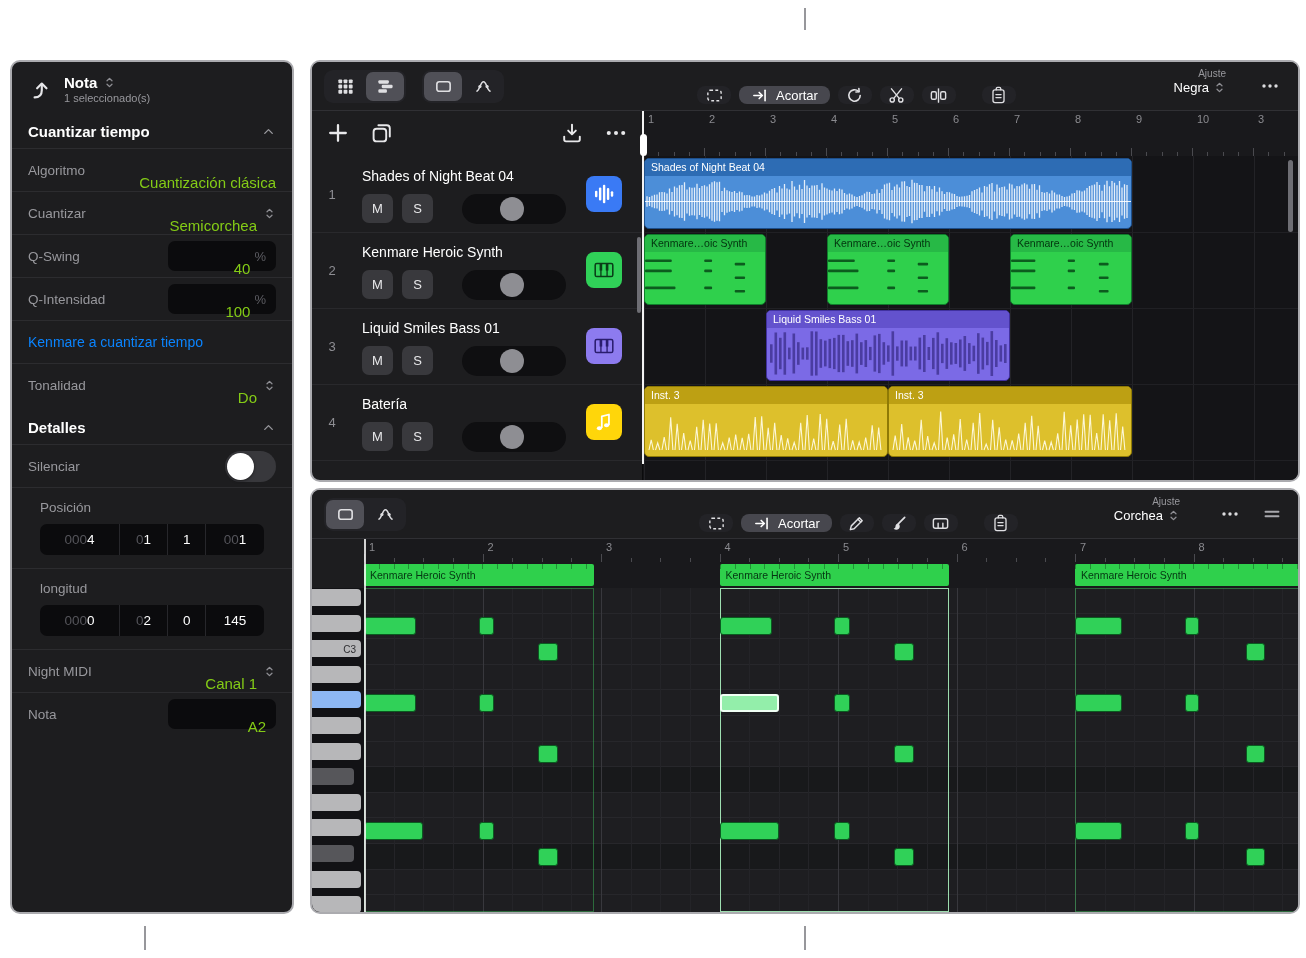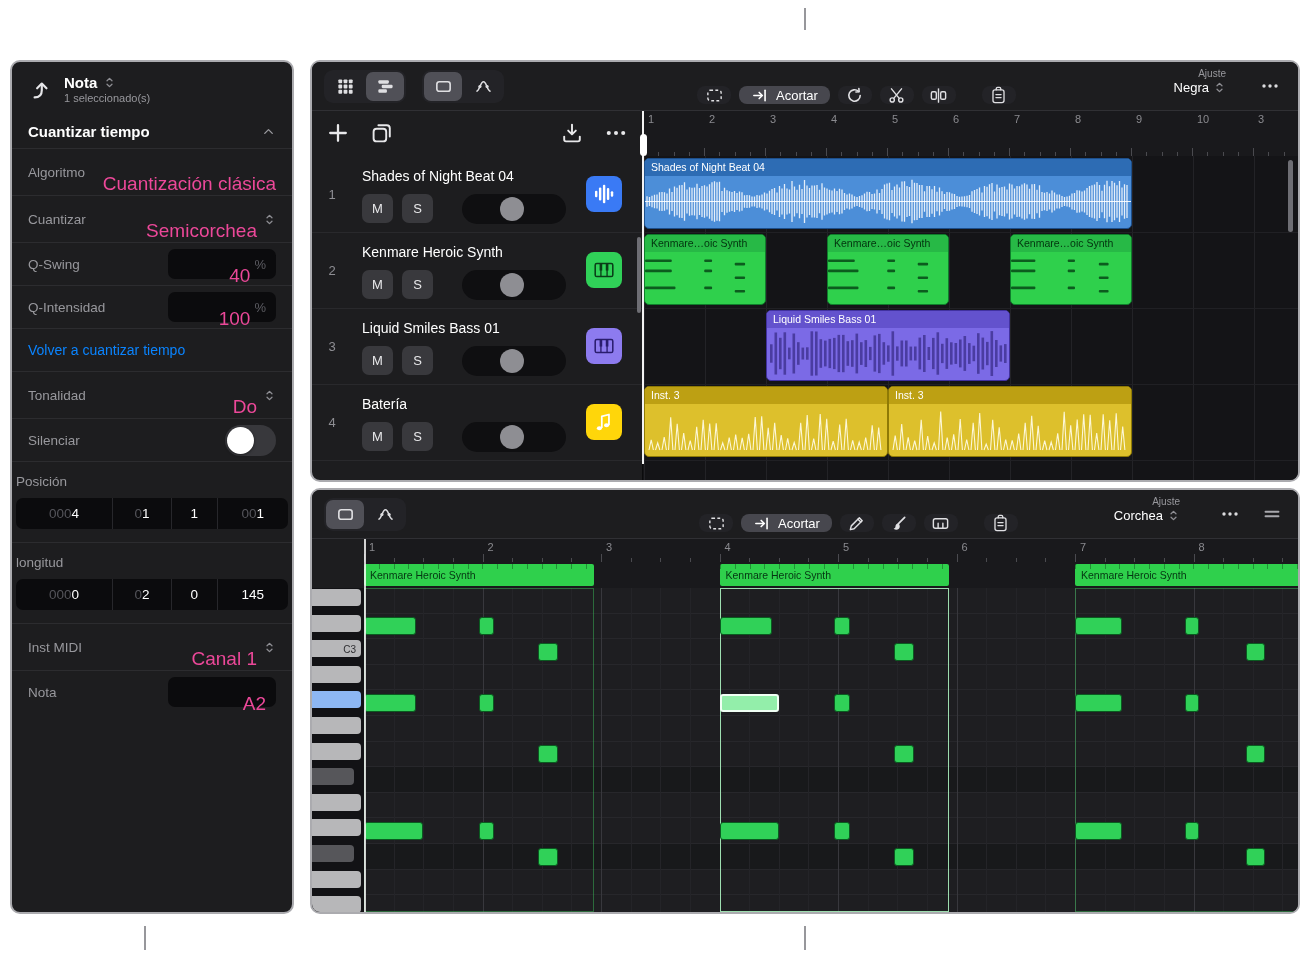--- a/index.html
+++ b/index.html
@@ -14,28 +14,28 @@
   .ibtn{width:24px;height:24px;color:#e6e6e9;}
   .ititle-row{display:flex;align-items:center;gap:6px;}
   .ititle{font-size:15px;font-weight:bold;color:#fff;}
   .chevs{width:13px;height:15px;}
   .isub{font-size:11px;color:#98989d;margin-top:1px;}
   .sect-h{display:flex;align-items:center;justify-content:space-between;padding:13px 16px 8px;}
   .sect-t{font-size:15px;font-weight:bold;color:#fff;}
   .chup{width:15px;height:15px;}
   .row{display:flex;align-items:center;justify-content:space-between;min-height:42px;padding:0 16px;border-top:1px solid #2c2c2f;}
   .lbl{font-size:13.5px;color:#98989d;}
-  .val{font-size:19px;color:#ec4899;margin-top:24px;}
+  .val{font-size:15px;color:#84cc16;margin-top:24px;}
   .valwrap{display:flex;align-items:center;gap:6px;}
   .field{background:#0b0b0d;border-radius:7px;height:30px;min-width:88px;display:flex;align-items:center;justify-content:flex-end;padding:0 10px;gap:4px;}
   .pct{color:#5c5c62;font-size:13px;}
   .link{color:#0a84ff;font-size:14px;}
   .toggle{width:51px;height:31px;border-radius:16px;background:#38383c;position:relative;}
   .knob{position:absolute;left:2px;top:2px;width:27px;height:27px;border-radius:50%;background:#fff;box-shadow:0 1px 3px rgba(0,0,0,.5);}
-  .blk{padding:10px 4px 13px;border-top:1px solid #2c2c2f;}
+  .blk{padding:10px 28px 13px;border-top:1px solid #2c2c2f;}
   .segfield{display:flex;background:#0b0b0d;border-radius:7px;height:31px;margin-top:8px;overflow:hidden;}
   .seg{display:flex;align-items:center;justify-content:center;font-size:13.5px;}
   .seg+.seg{border-left:1px solid #27272b;}
   .dim{color:#55555b;}
   .br{color:#fff;}
 
   
   .toolbar{position:absolute;left:0;right:0;top:0;height:48px;border-bottom:1px solid #303034;background:#1d1d1f;z-index:10;}
   .tgroup{position:absolute;top:8px;display:flex;gap:2px;background:#232327;border-radius:9px;padding:2px;}
   .gbtn{width:38px;height:29px;border-radius:7px;display:flex;align-items:center;justify-content:center;color:#dfdfe2;}
@@ -172,38 +172,48 @@
       </div>
     </div>
     <div class="row">
       <span class="lbl">Q-Intensidad</span>
       <div class="field">
         <span class="val">100</span>
         <span class="pct">%</span>
       </div>
     </div>
     <div class="row">
-      <span class="link">Volver a cuantizar tiempo</span>
+      <span class="link">Kenmare a cuantizar tiempo</span>
     </div>
 
     <div class="row">
       <span class="lbl">Tonalidad</span>
       <span class="valwrap">
         <span class="val">Do</span>
         <span class="icon chevs">
             <svg viewBox="0 0 20 20">
               <g fill="none" stroke="#8e8e93" stroke-width="2" stroke-linecap="round" stroke-linejoin="round">
                 <path d="M6.2 7.4L10 3.6l3.8 3.8"></path>
                 <path d="M6.2 12.6l3.8 3.8 3.8-3.8"></path>
               </g>
             </svg>
           </span>
       </span>
     </div>
 
+    <div class="sect-h">
+      <span class="sect-t">Detalles</span>
+      <span class="icon chup">
+          <svg viewBox="0 0 20 20">
+            <g fill="none" stroke="#98989d" stroke-width="1.8" stroke-linecap="round" stroke-linejoin="round">
+              <path d="M5 12.5l5-5 5 5"></path>
+            </g>
+          </svg>
+        </span>
+    </div>
     <div class="row">
       <span class="lbl">Silenciar</span>
       <div class="toggle">
           <div class="knob"></div>
         </div>
     </div>
     <div class="blk">
       <span class="lbl">Posición</span>
       <div class="segfield">
           <div class="seg" style="flex: 1.5 1 0%;">
@@ -239,21 +249,21 @@
             <span class="dim"></span>
             <span class="br">0</span>
           </div>
           <div class="seg" style="flex: 1.1 1 0%;">
             <span class="dim"></span>
             <span class="br">145</span>
           </div>
         </div>
     </div>
     <div class="row">
-      <span class="lbl">Inst MIDI</span>
+      <span class="lbl">Night MIDI</span>
       <span class="valwrap">
         <span class="val">Canal 1</span>
         <span class="icon chevs">
             <svg viewBox="0 0 20 20">
               <g fill="none" stroke="#8e8e93" stroke-width="2" stroke-linecap="round" stroke-linejoin="round">
                 <path d="M6.2 7.4L10 3.6l3.8 3.8"></path>
                 <path d="M6.2 12.6l3.8 3.8 3.8-3.8"></path>
               </g>
             </svg>
           </span>

